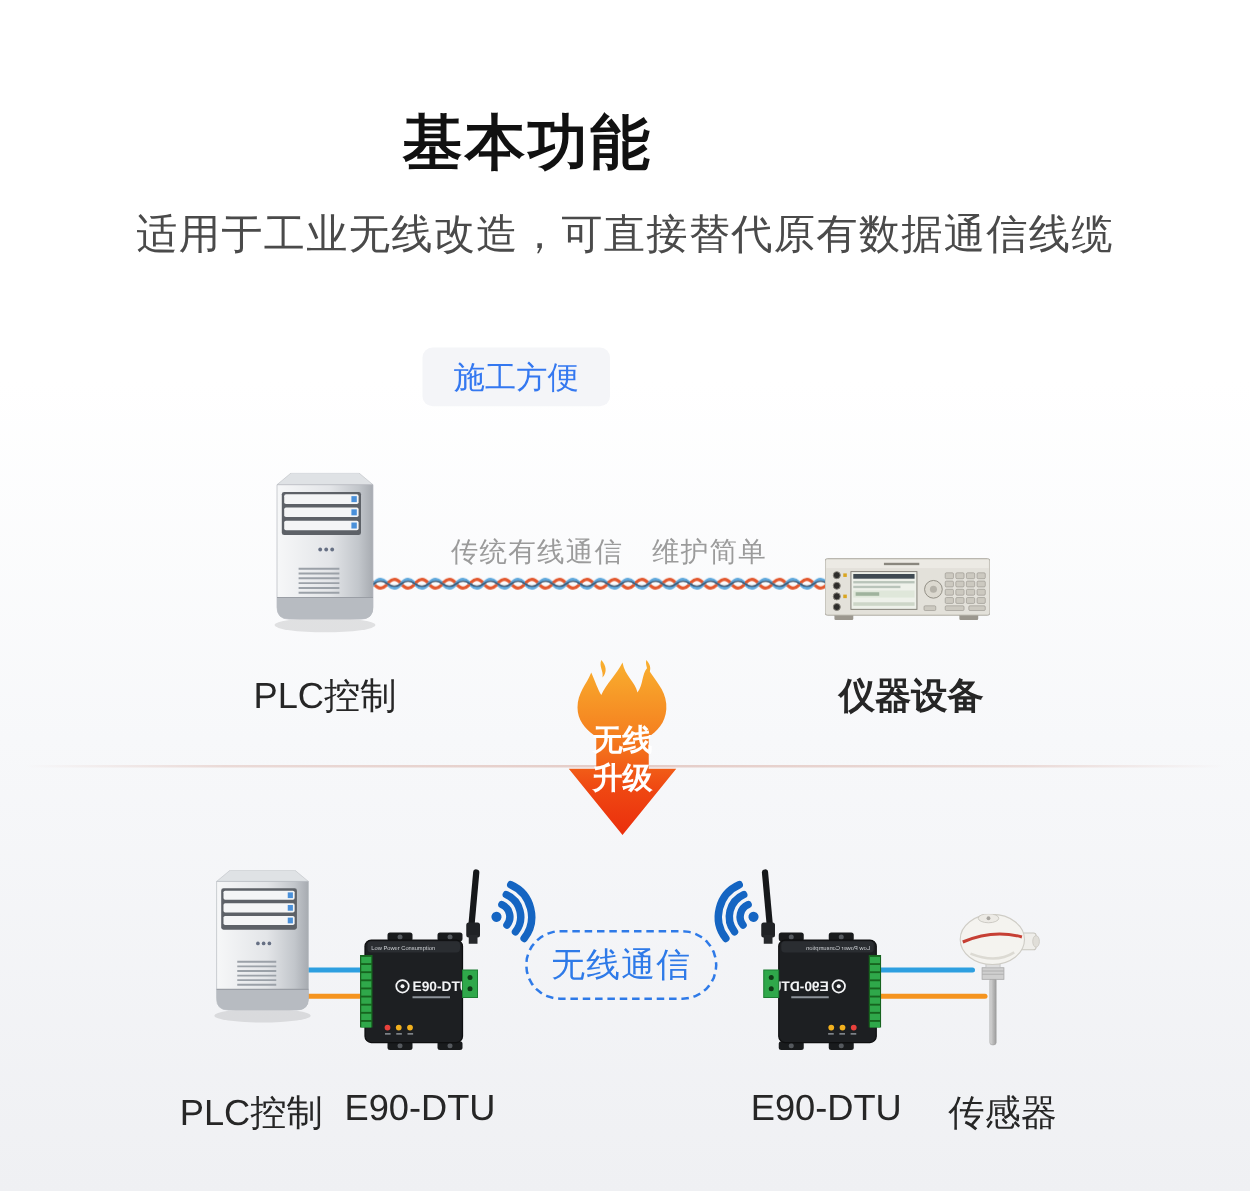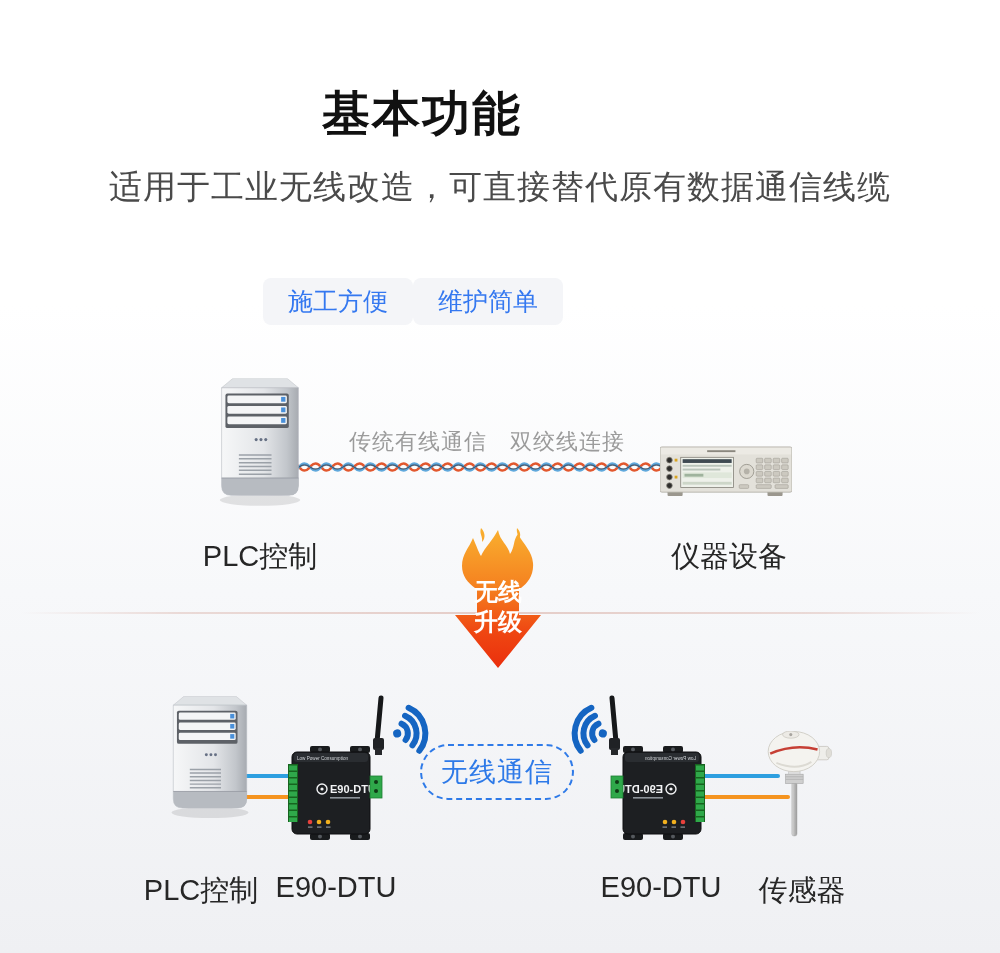--- a/index.html
+++ b/index.html
@@ -242,35 +242,34 @@
         <circle cx="28" cy="3.5" r="1.5" fill="#a8a5a0"></circle>
       </symbol>
     </defs>
   </svg>
 
   <h1 class="page-title">基本功能</h1>
   <p class="page-subtitle">适用于工业无线改造，可直接替代原有数据通信线缆</p>
 
   <div class="features">
     <div class="pill">施工方便</div>
-    <div class="pill">维护简单</div>
   </div>
 
   <svg class="abs tower-top" viewBox="0 0 100 134">
       <use href="#sym-tower"></use>
     </svg>
-  <div class="cable-caption">传统有线通信　双绞线连接</div>
+  <div class="cable-caption">传统有线通信　维护简单</div>
   <svg class="abs cable-svg" viewBox="0 0 380 16">
     <rect x="0" y="0" width="380" height="16" fill="url(#cablePat)"></rect>
   </svg>
   <svg class="abs instrument-svg" viewBox="0 0 140 58">
       <use href="#sym-instrument"></use>
     </svg>
   <div class="lbl" style="left:260px;top:505px;">PLC控制</div>
-  <div class="lbl" style="left:729px;top:505px;">仪器设备</div>
+  <div class="lbl" style="left:729px;top:505px;font-weight:bold;">仪器设备</div>
 
   <div class="divider"></div>
   <svg class="abs flame-svg" viewBox="0 0 130 144">
     <path d="M44 50 L86 50 L86 87 L108 87 L65 140 L22 87 L44 87 Z" fill="url(#flameGrad)"></path>
     <path d="M65 2 C67 13 75 17 77 26 C82 19 80 12 85 6 C91 17 99 23 100 35 C101 47 95 55 88 60 L42 60 C35 55 29 48 29 38 C29 26 36 20 40 10 C44 19 45 23 48 28 C52 19 60 12 65 2 Z" fill="url(#flameGrad)"></path>
     <path d="M48 0 C46 6 50 8 49 14 C53 10 52 4 48 0 Z" fill="url(#flameGrad)"></path>
     <path d="M84 0 C83 5 86 7 85 12 C89 8 87 3 84 0 Z" fill="url(#flameGrad)"></path>
     <text x="65" y="72" text-anchor="middle" font-size="24" font-weight="bold" fill="#ffffff" font-family="Liberation Sans, sans-serif">无线</text>
     <text x="65" y="102" text-anchor="middle" font-size="24" font-weight="bold" fill="#ffffff" font-family="Liberation Sans, sans-serif">升级</text>
   </svg>

